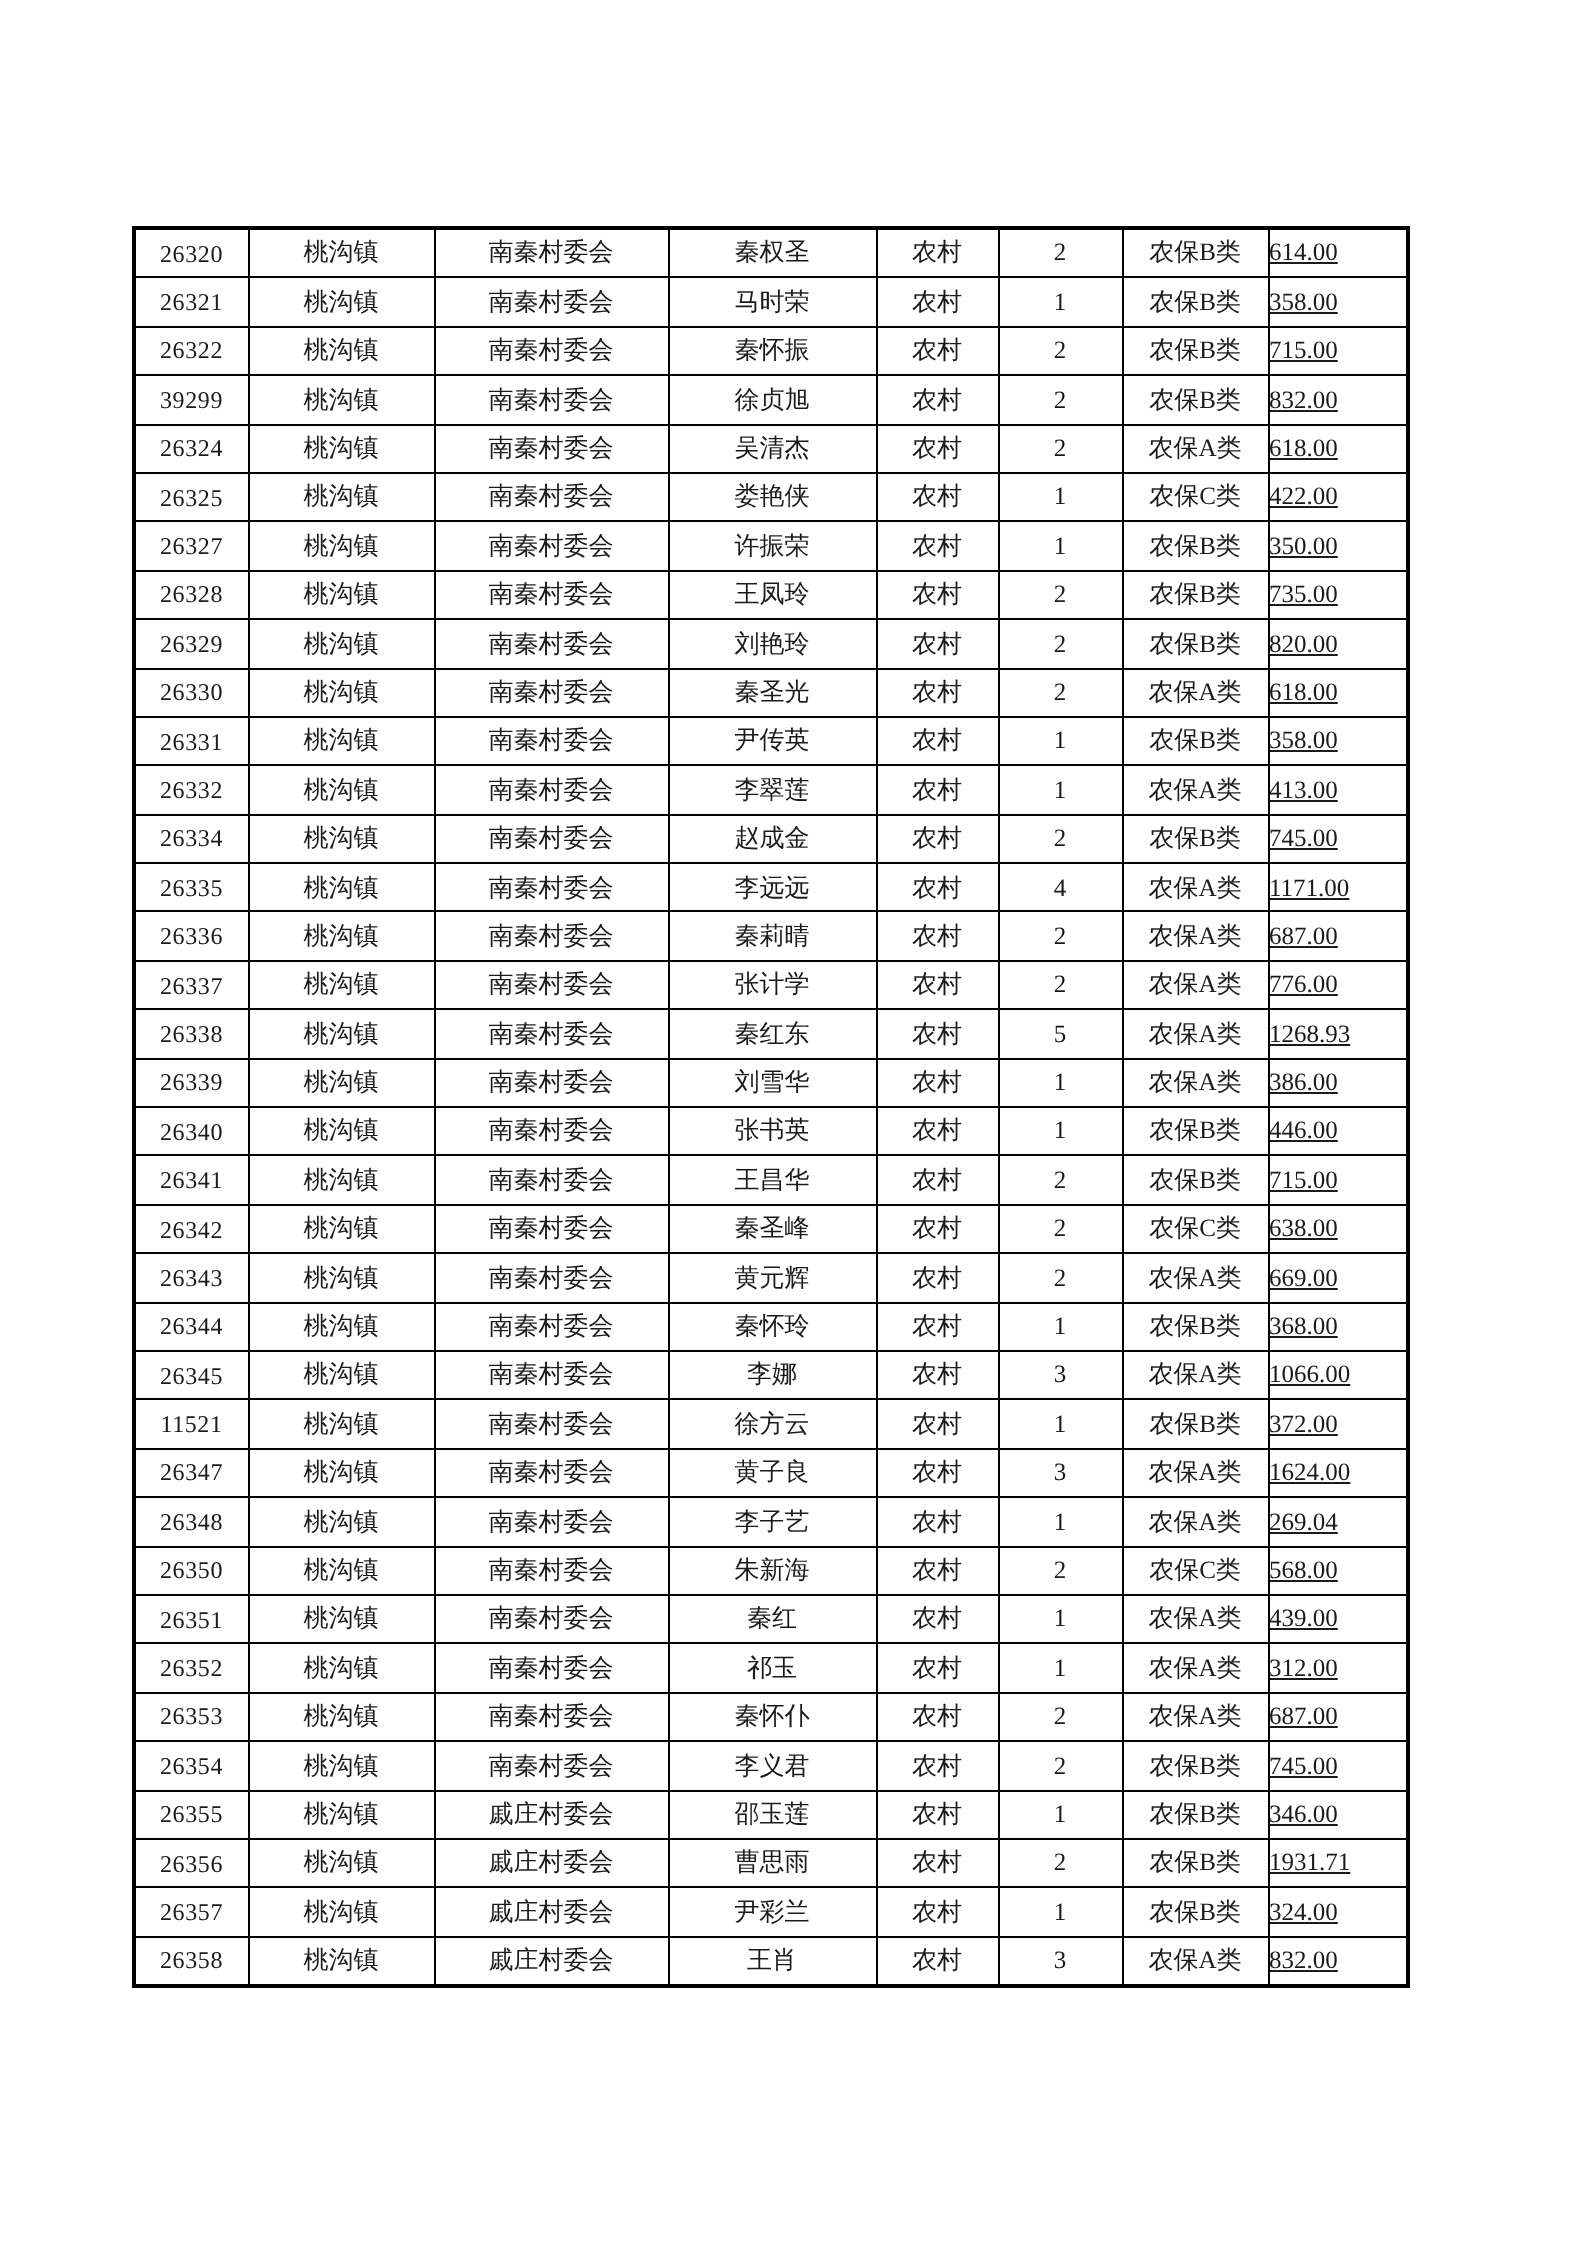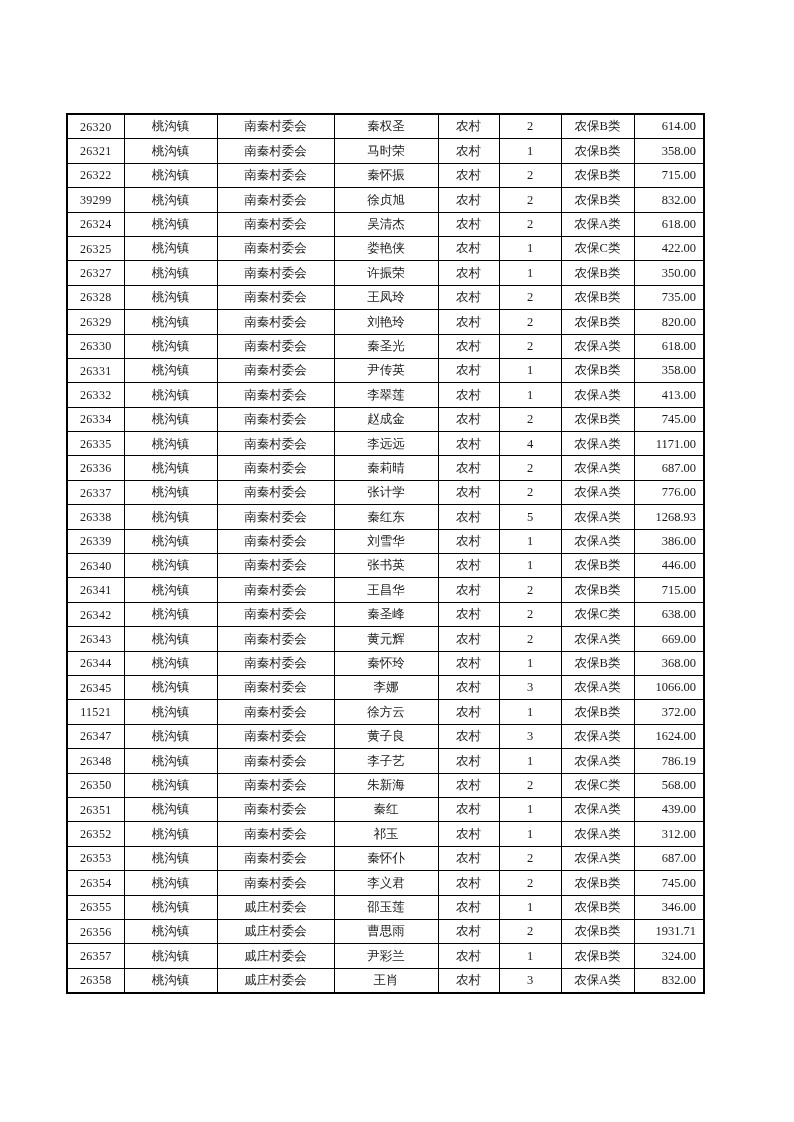--- a/index.html
+++ b/index.html
@@ -31,22 +31,23 @@
     height: 23.4px;
     padding: 0;
     text-align: center;
     vertical-align: middle;
     font-size: 12.5px;
     line-height: 1;
     white-space: nowrap;
     overflow: hidden;
   }
   table.data-table td.col-amount {
-    text-align: right;
+    text-align: left;
     padding-right: 7px;
+    text-decoration: underline;
   }
   table.data-table td.col-serial {
     font-size: 12px;
     letter-spacing: 0.3px;
   }
 </style>
 </head>
 <body>
 
 <div class="page">
@@ -323,21 +324,21 @@
           <td class="col-amount">1624.00</td>
         </tr>
         <tr>
           <td class="col-serial">26348</td>
           <td class="col-town">桃沟镇</td>
           <td class="col-village">南秦村委会</td>
           <td class="col-name">李子艺</td>
           <td class="col-residence">农村</td>
           <td class="col-count">1</td>
           <td class="col-class">农保A类</td>
-          <td class="col-amount">786.19</td>
+          <td class="col-amount">269.04</td>
         </tr>
         <tr>
           <td class="col-serial">26350</td>
           <td class="col-town">桃沟镇</td>
           <td class="col-village">南秦村委会</td>
           <td class="col-name">朱新海</td>
           <td class="col-residence">农村</td>
           <td class="col-count">2</td>
           <td class="col-class">农保C类</td>
           <td class="col-amount">568.00</td>

